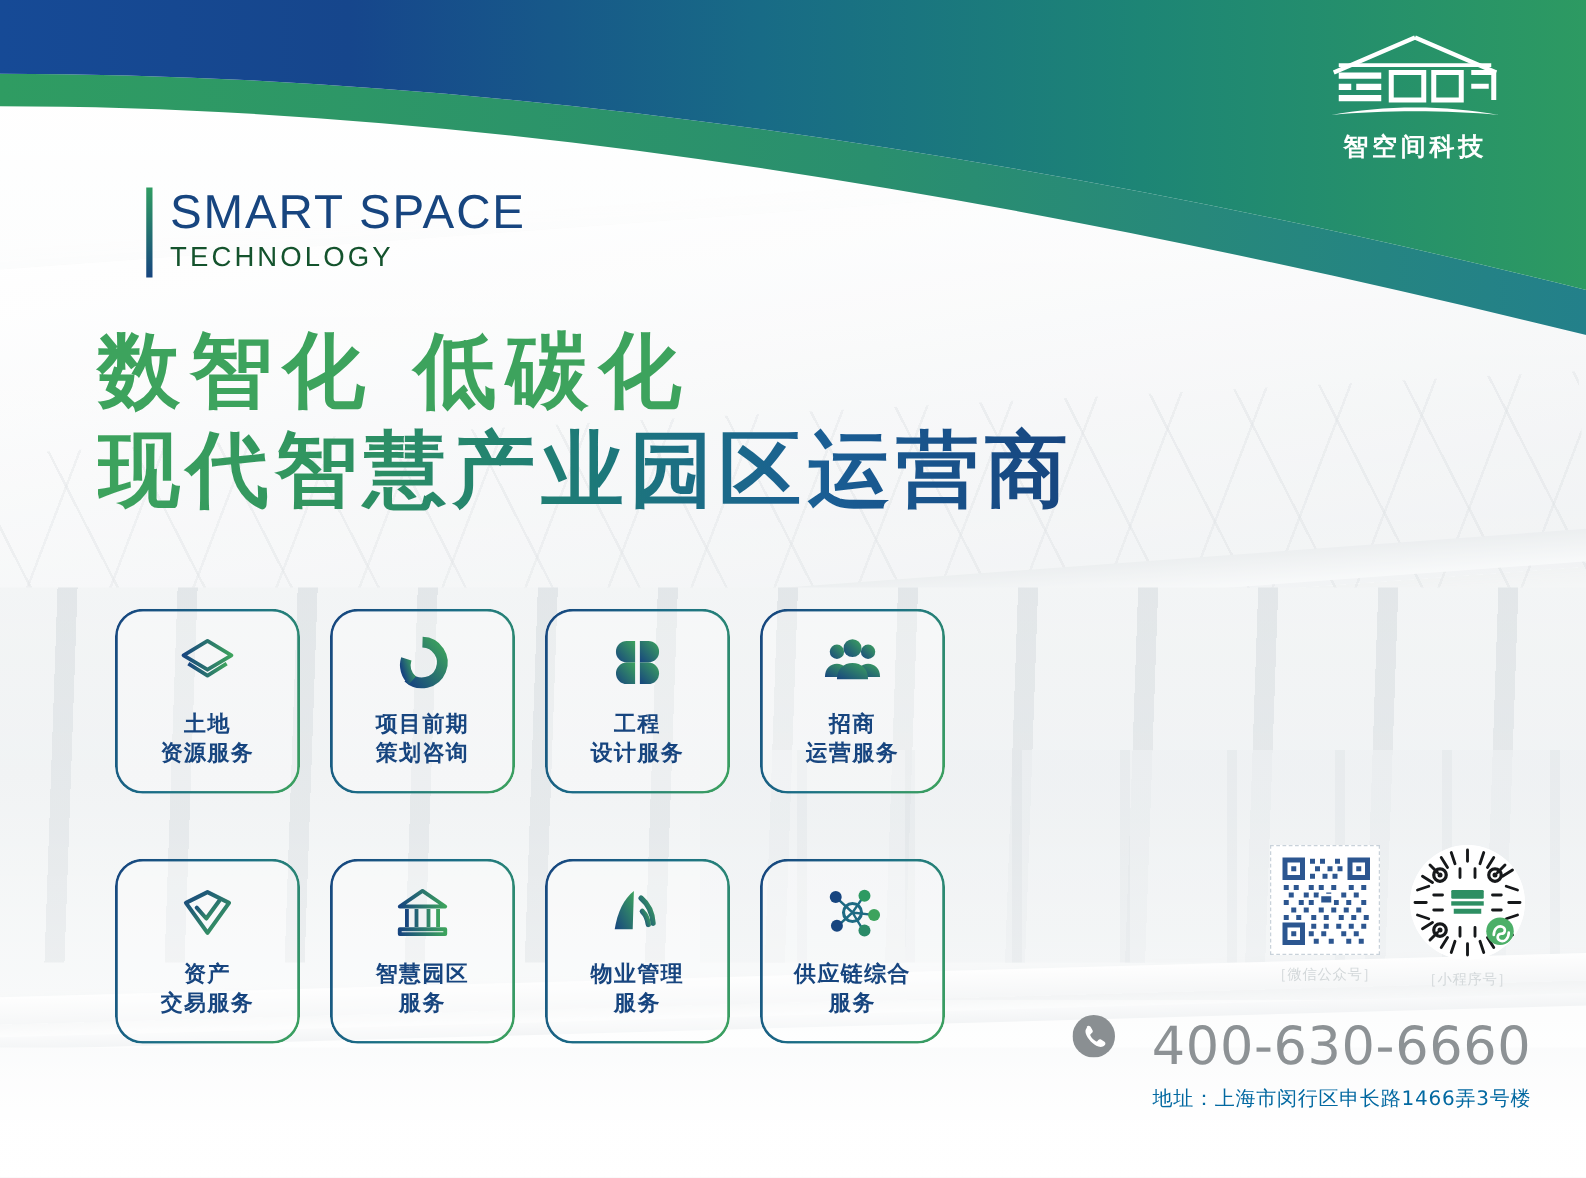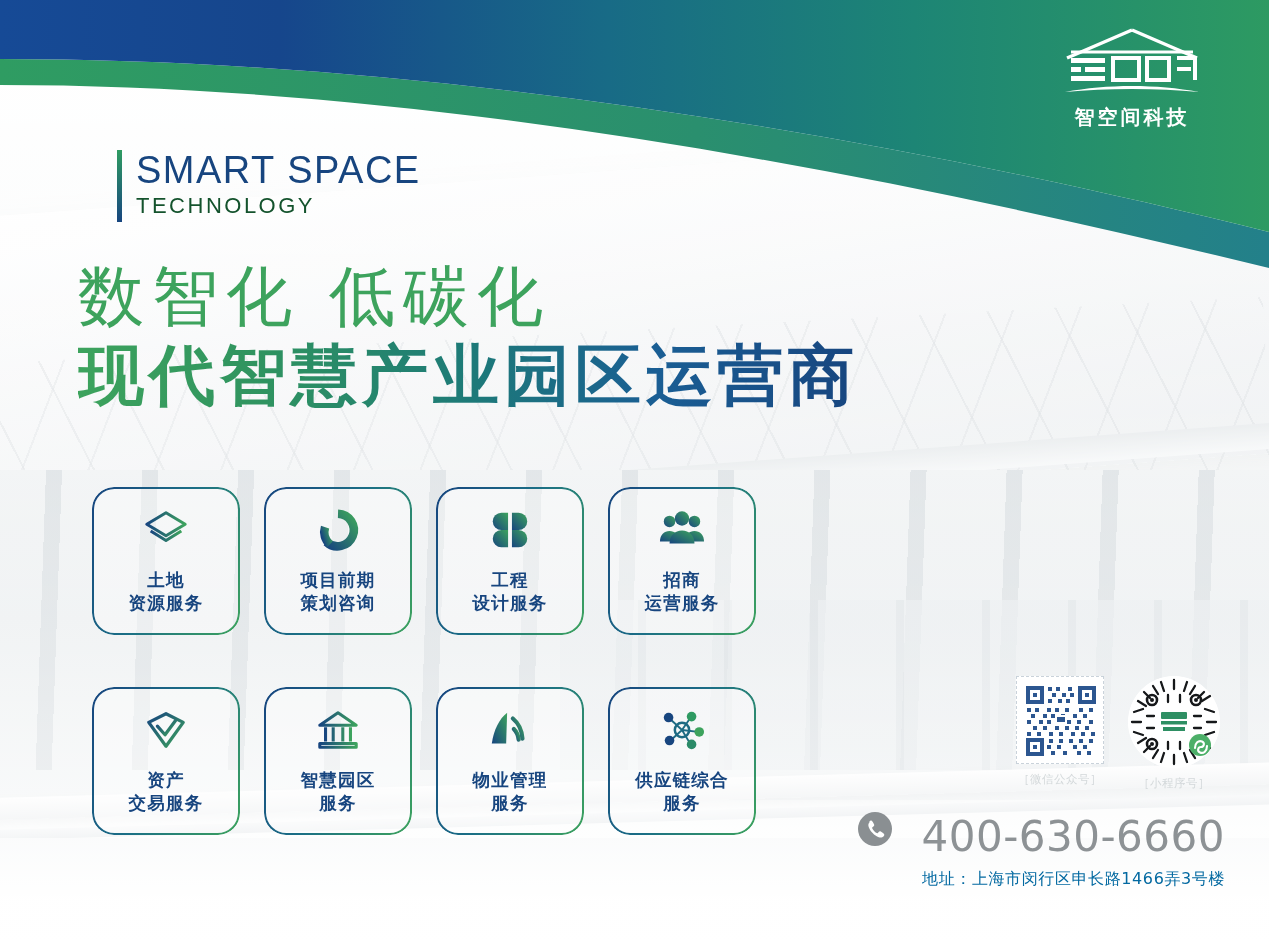--- a/index.html
+++ b/index.html
@@ -107,21 +107,21 @@
     letter-spacing:1.5px; line-height:1.06;
   }
   .en-sub {
     font-size:22px; font-weight:400; color:#14532d;
     letter-spacing:2.5px; margin-top:3px;
   }
 
   
   .headline { position:absolute; left:78px; top:258px; }
   .hl-line1 {
-    font-size:66px; font-weight:400; letter-spacing:8px;
+    font-size:66px; font-weight:700; letter-spacing:8px;
     color:#3da35d; line-height:1.18;
     font-family:"DejaVu Sans","Liberation Sans",sans-serif;
   }
   .hl-line2 {
     font-size:66px; font-weight:700; letter-spacing:5px; line-height:1.2;
     background:linear-gradient(90deg,#3da35d 0%,#2f9360 24%,#1d7a78 50%,#1a5e94 74%,#17457f 100%);
     -webkit-background-clip:text; background-clip:text;
     color:transparent; -webkit-text-fill-color:transparent;
     font-family:"DejaVu Sans","Liberation Sans",sans-serif;
   }

